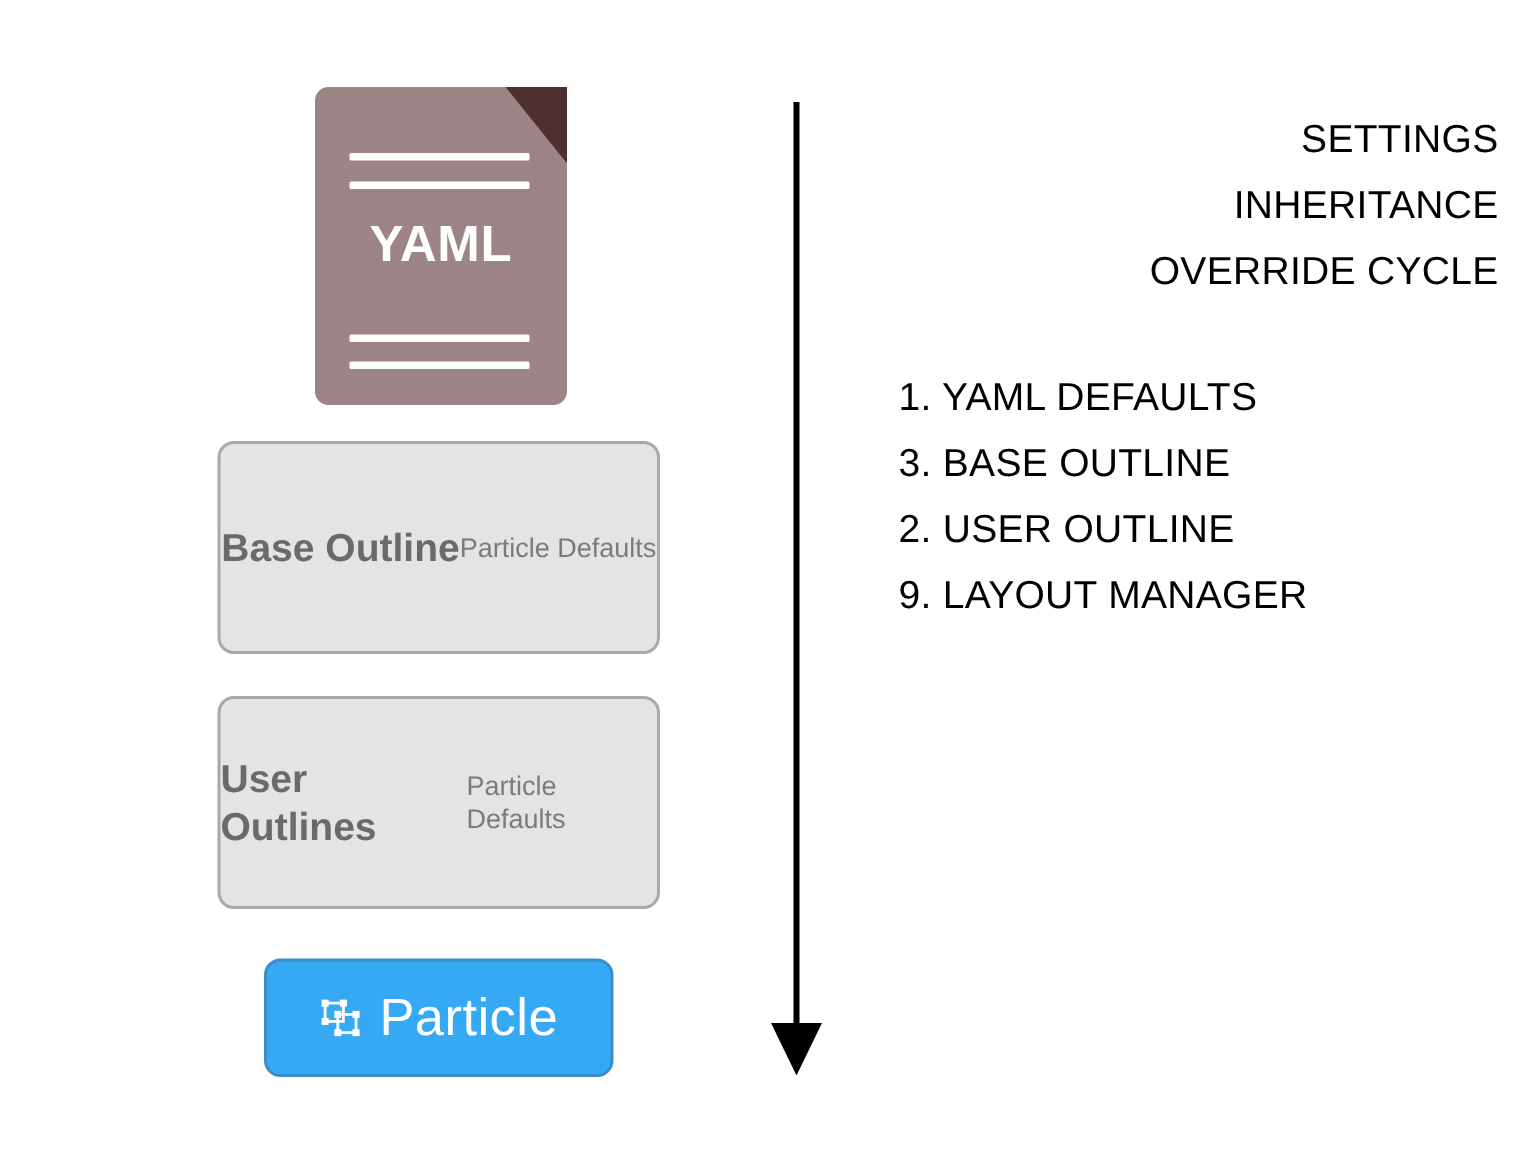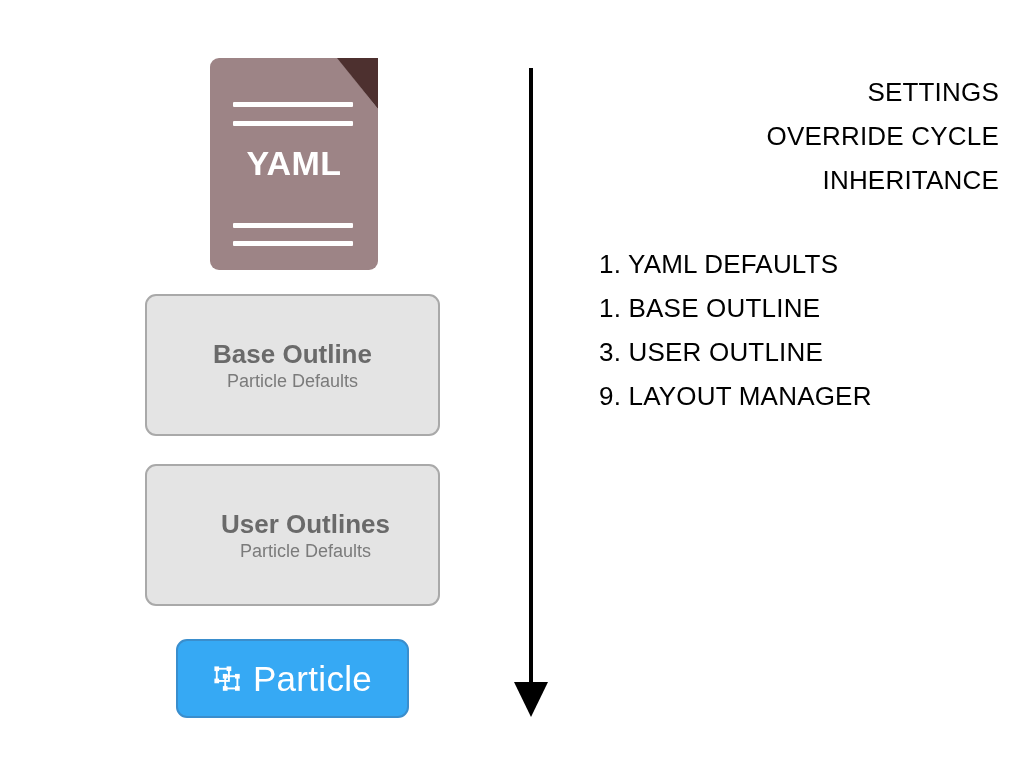--- a/index.html
+++ b/index.html
@@ -76,26 +76,26 @@
   
   .outline-box {
     position: absolute;
     left: 145px;
     width: 295px;
     background: #e4e4e4;
     border: 2px solid #a9a9a9;
     border-radius: 11px;
     box-sizing: border-box;
     display: flex;
-    flex-direction: column;
+    flex-direction: row;
     align-items: center;
     justify-content: center;
   }
   .outline-box.base { top: 294px; height: 142px; }
-  .outline-box.user { top: 464px; height: 142px; padding-left: 26px; }
+  .outline-box.user { top: 464px; height: 142px; }
 
   .outline-title {
     color: #6a6a6a;
     font-size: 26px;
     font-weight: bold;
     line-height: 1.25;
   }
   .outline-sub {
     color: #7b7b7b;
     font-size: 18px;
@@ -215,23 +215,23 @@
     <span class="particle-label">Particle</span>
   </div>
 
   <svg class="flow-arrow" viewBox="0 0 54 662">
     <line x1="26" y1="6" x2="26" y2="620" stroke="#000000" stroke-width="4"></line>
     <polygon points="26,655 9,620 43,620" fill="#000000"></polygon>
   </svg>
 
   <div class="notes">
     <div class="notes-heading">SETTINGS</div>
+    <div class="notes-heading">INHERITANCE</div>
     <div class="notes-heading">OVERRIDE CYCLE</div>
-    <div class="notes-heading">INHERITANCE</div>
     <div class="notes-steps">
       <div class="notes-step">1. YAML DEFAULTS</div>
-      <div class="notes-step">1. BASE OUTLINE</div>
-      <div class="notes-step">3. USER OUTLINE</div>
+      <div class="notes-step">3. BASE OUTLINE</div>
+      <div class="notes-step">2. USER OUTLINE</div>
       <div class="notes-step">9. LAYOUT MANAGER</div>
     </div>
   </div>
 
 </div>
 
 </body></html>

